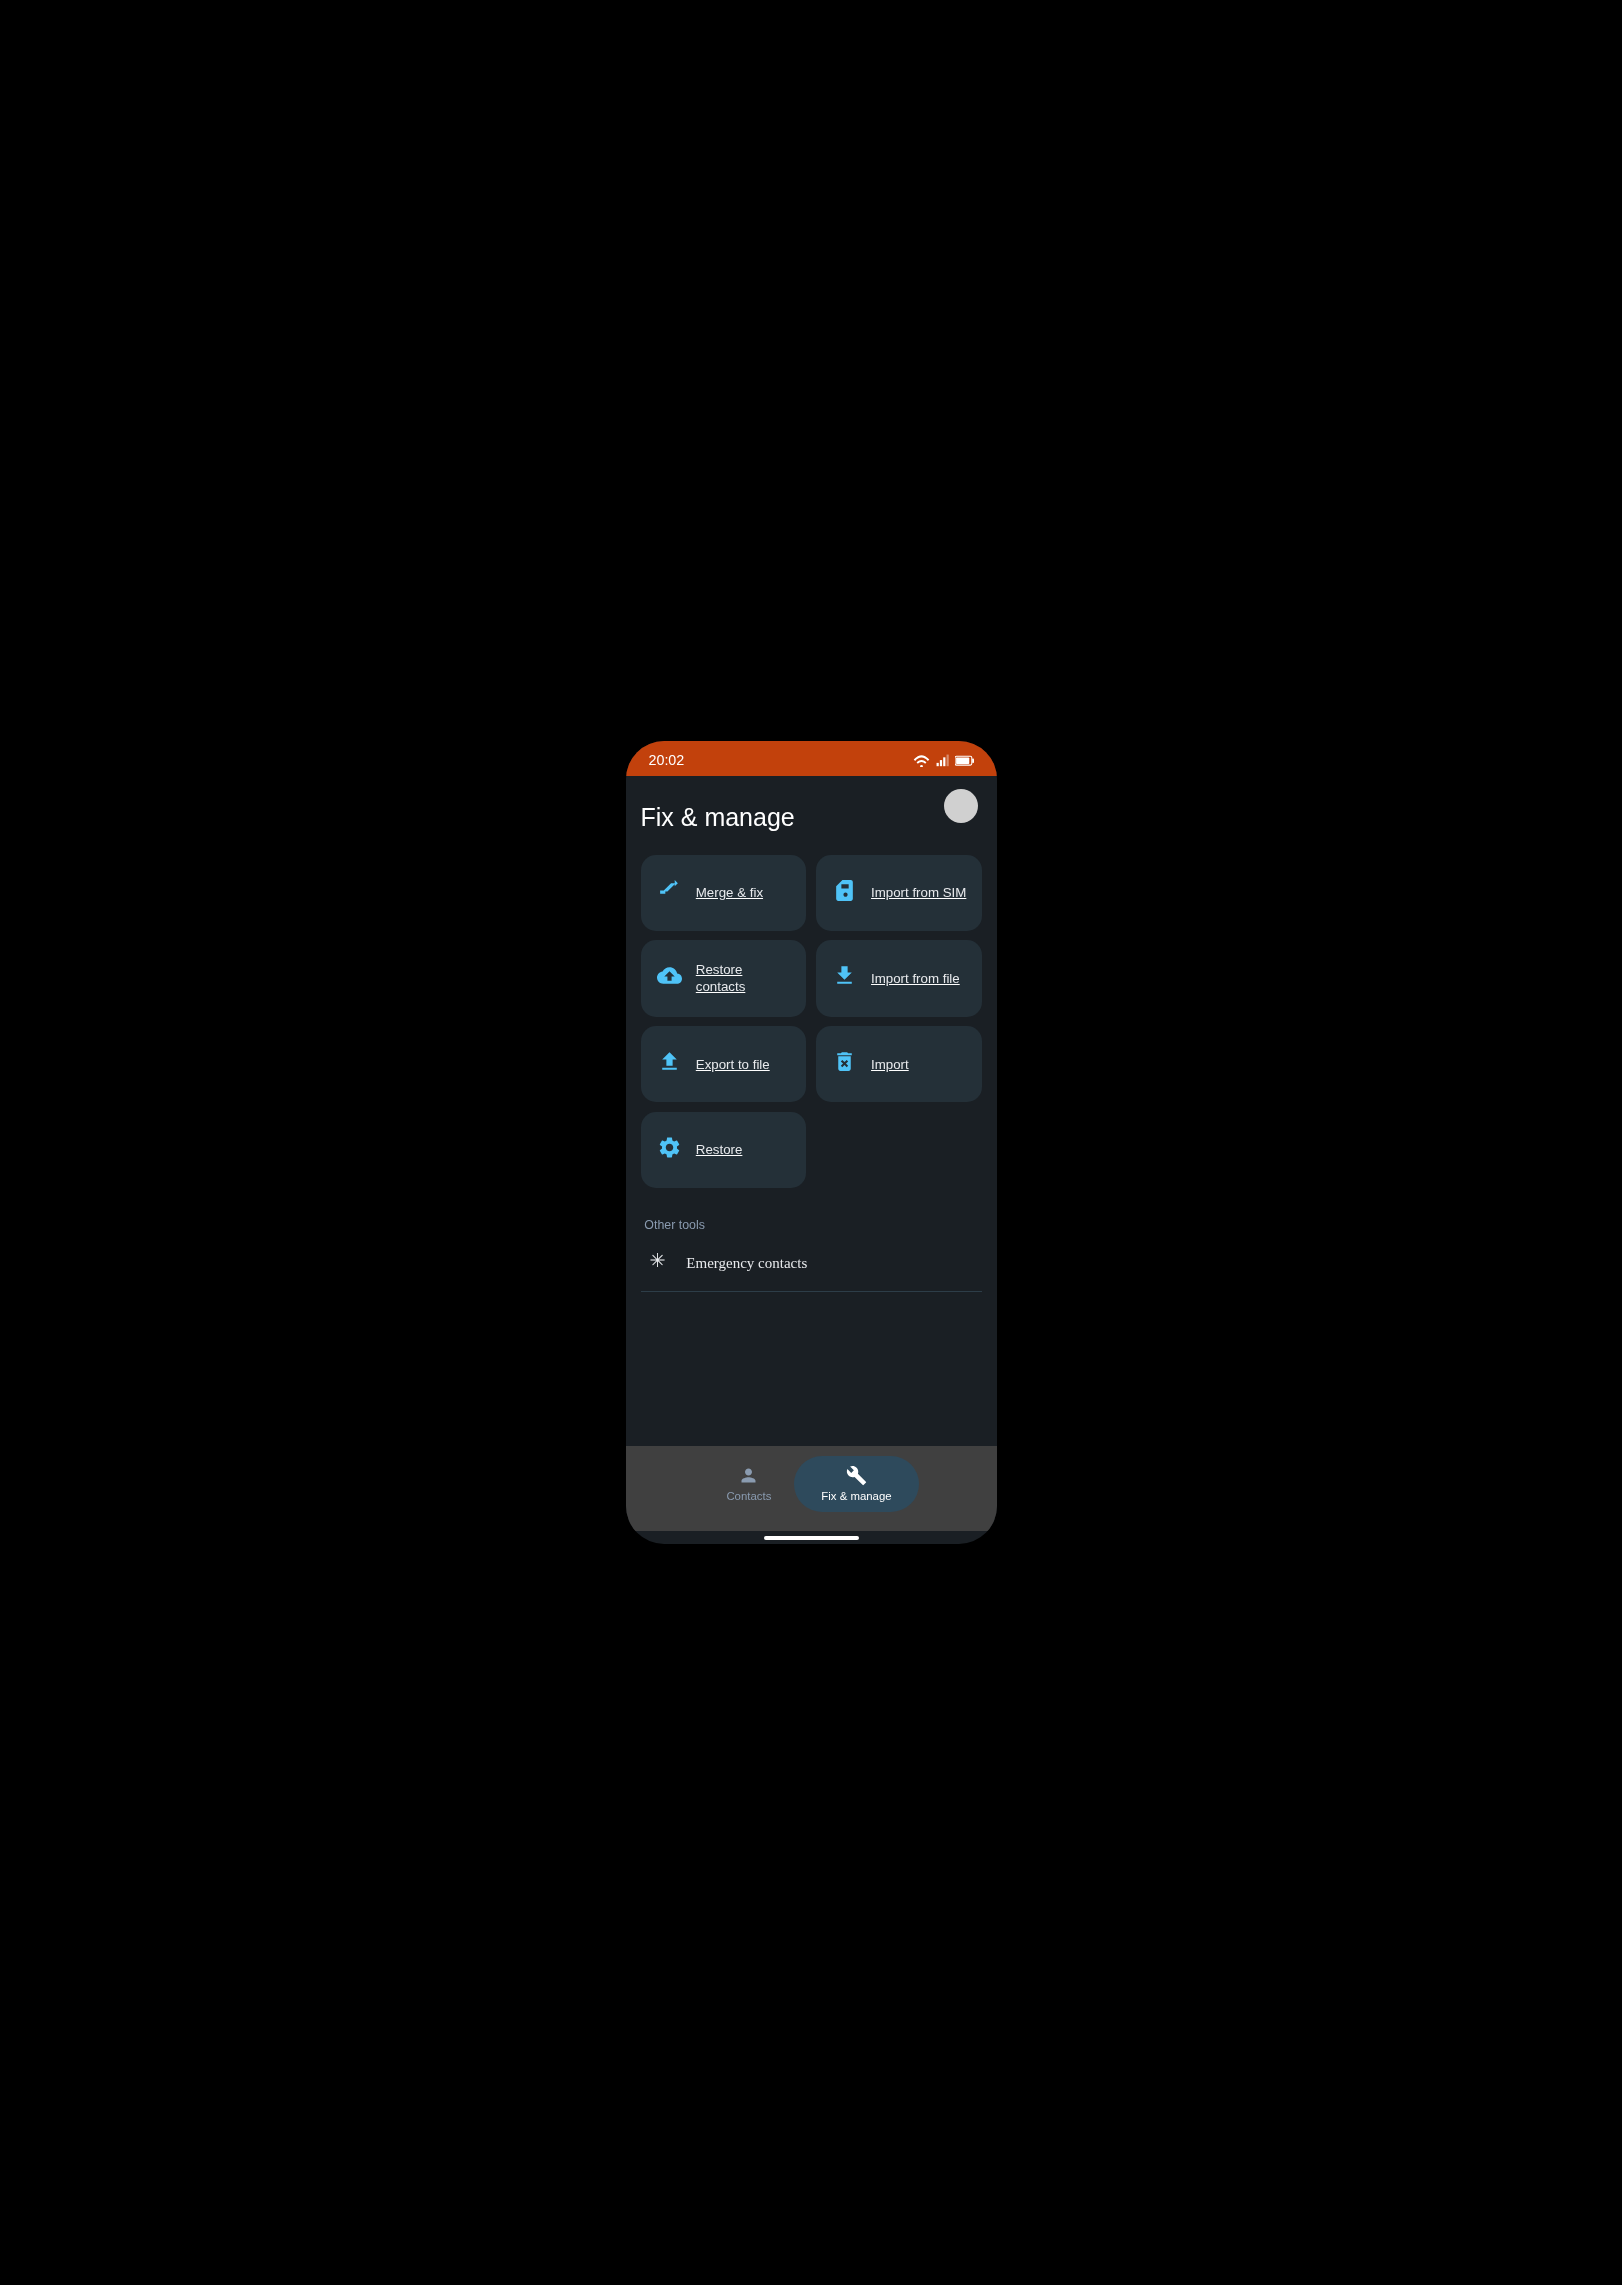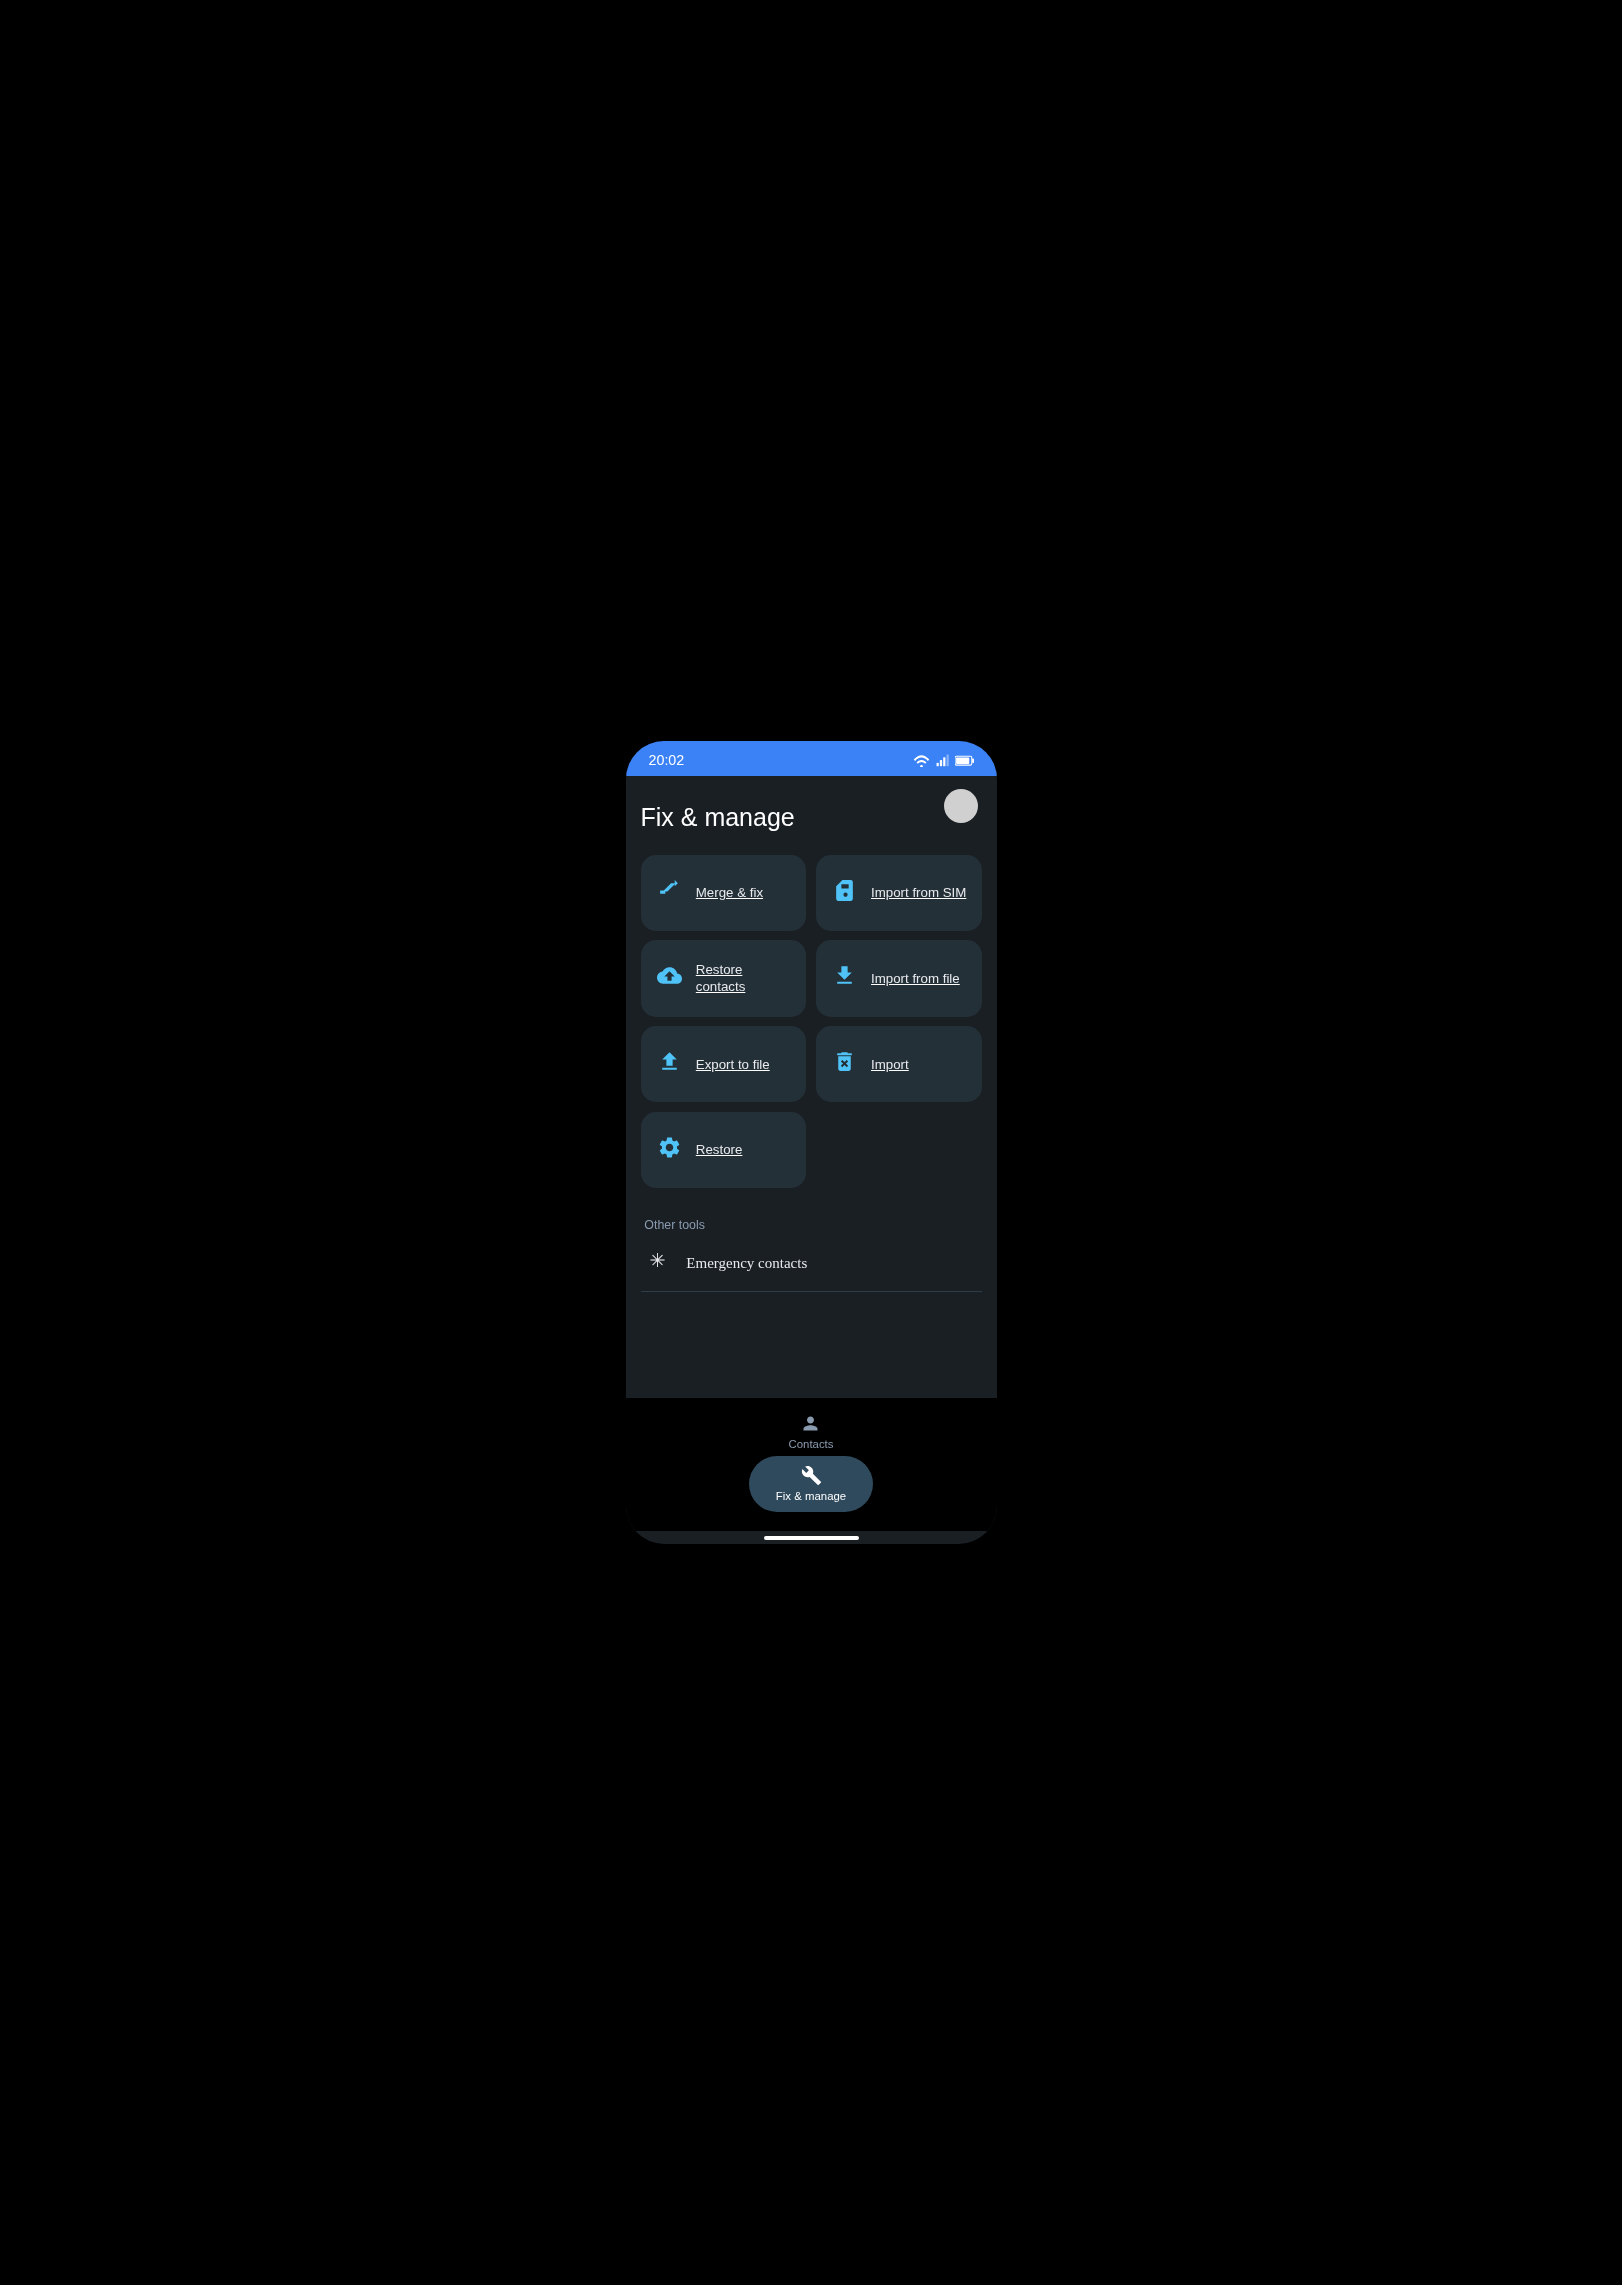--- a/index.html
+++ b/index.html
@@ -27,21 +27,21 @@
       display: flex;
       flex-direction: column;
     }
 
     
     .status-bar {
       display: flex;
       justify-content: space-between;
       align-items: center;
       padding: 11.4px 23px 7.6px;
-      background: #3b82f6;
+      background: #c2410c;
     }
 
     .status-time {
       color: #fff;
       font-size: 14.3px;
       font-weight: 500;
     }
 
     .status-icons {
       display: flex;
@@ -160,27 +160,26 @@
     }
 
     .tool-list-label {
       color: #e8eaed;
       font-size: 15px;
       font-family: Liberation Serif, serif;
     }
 
     
     .bottom-nav {
-      background: #000000;
-      display: flex;
-      justify-content: flex-start;
+      background: #404040;
+      display: flex;
+      justify-content: center;
       align-items: center;
       padding: 9.5px 0 19px;
       border-top: none;
-      flex-direction: column;
     }
 
     .nav-item {
       display: flex;
       flex-direction: column;
       align-items: center;
       gap: 3.8px;
       cursor: pointer;
       padding: 5.7px 23px;
       border-radius: 28.5px;

